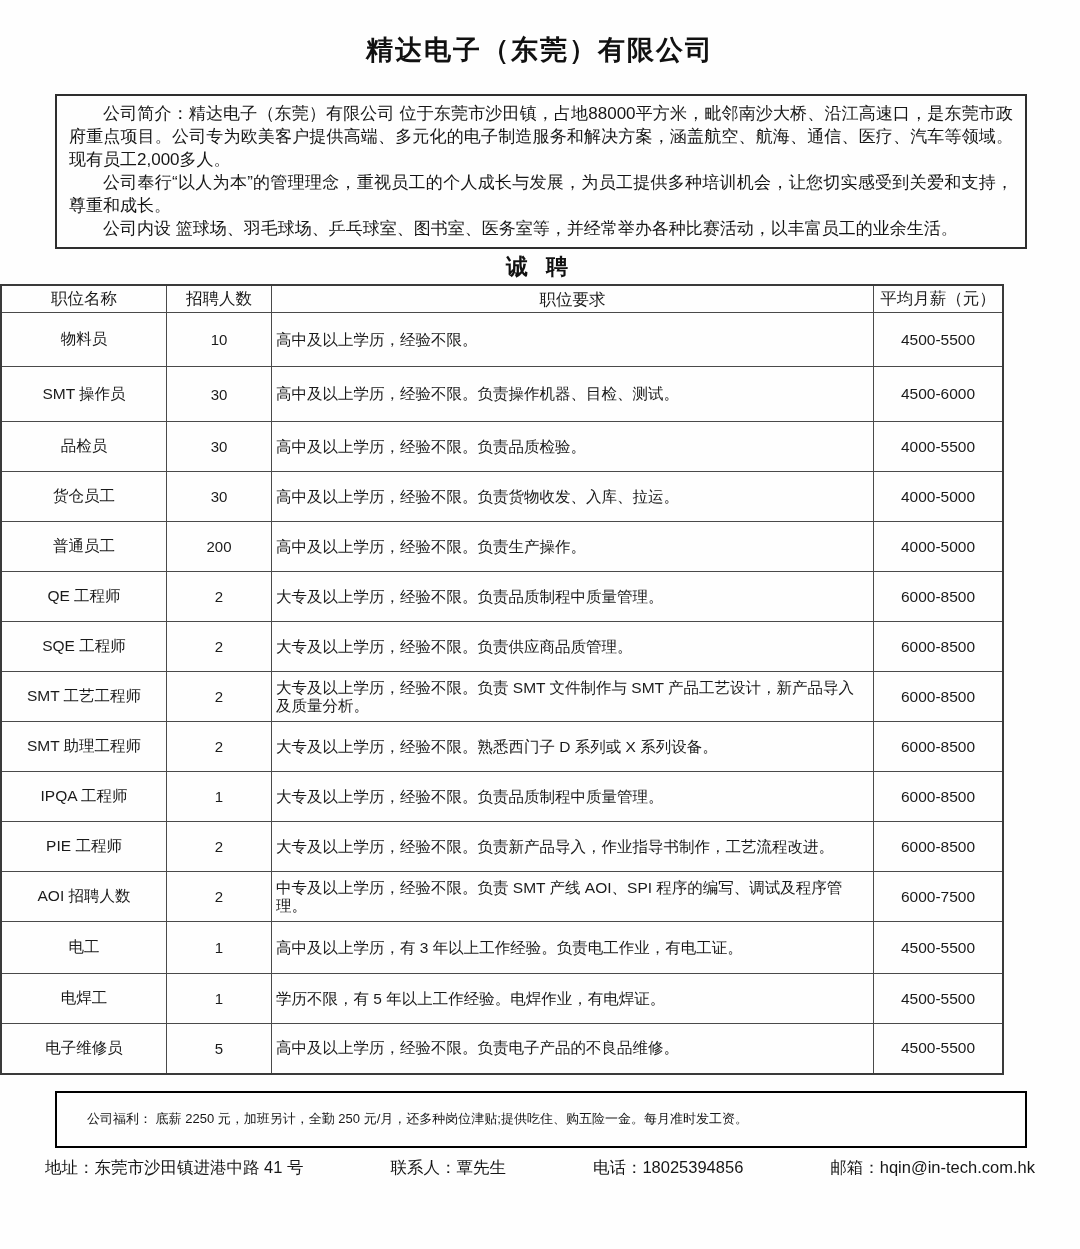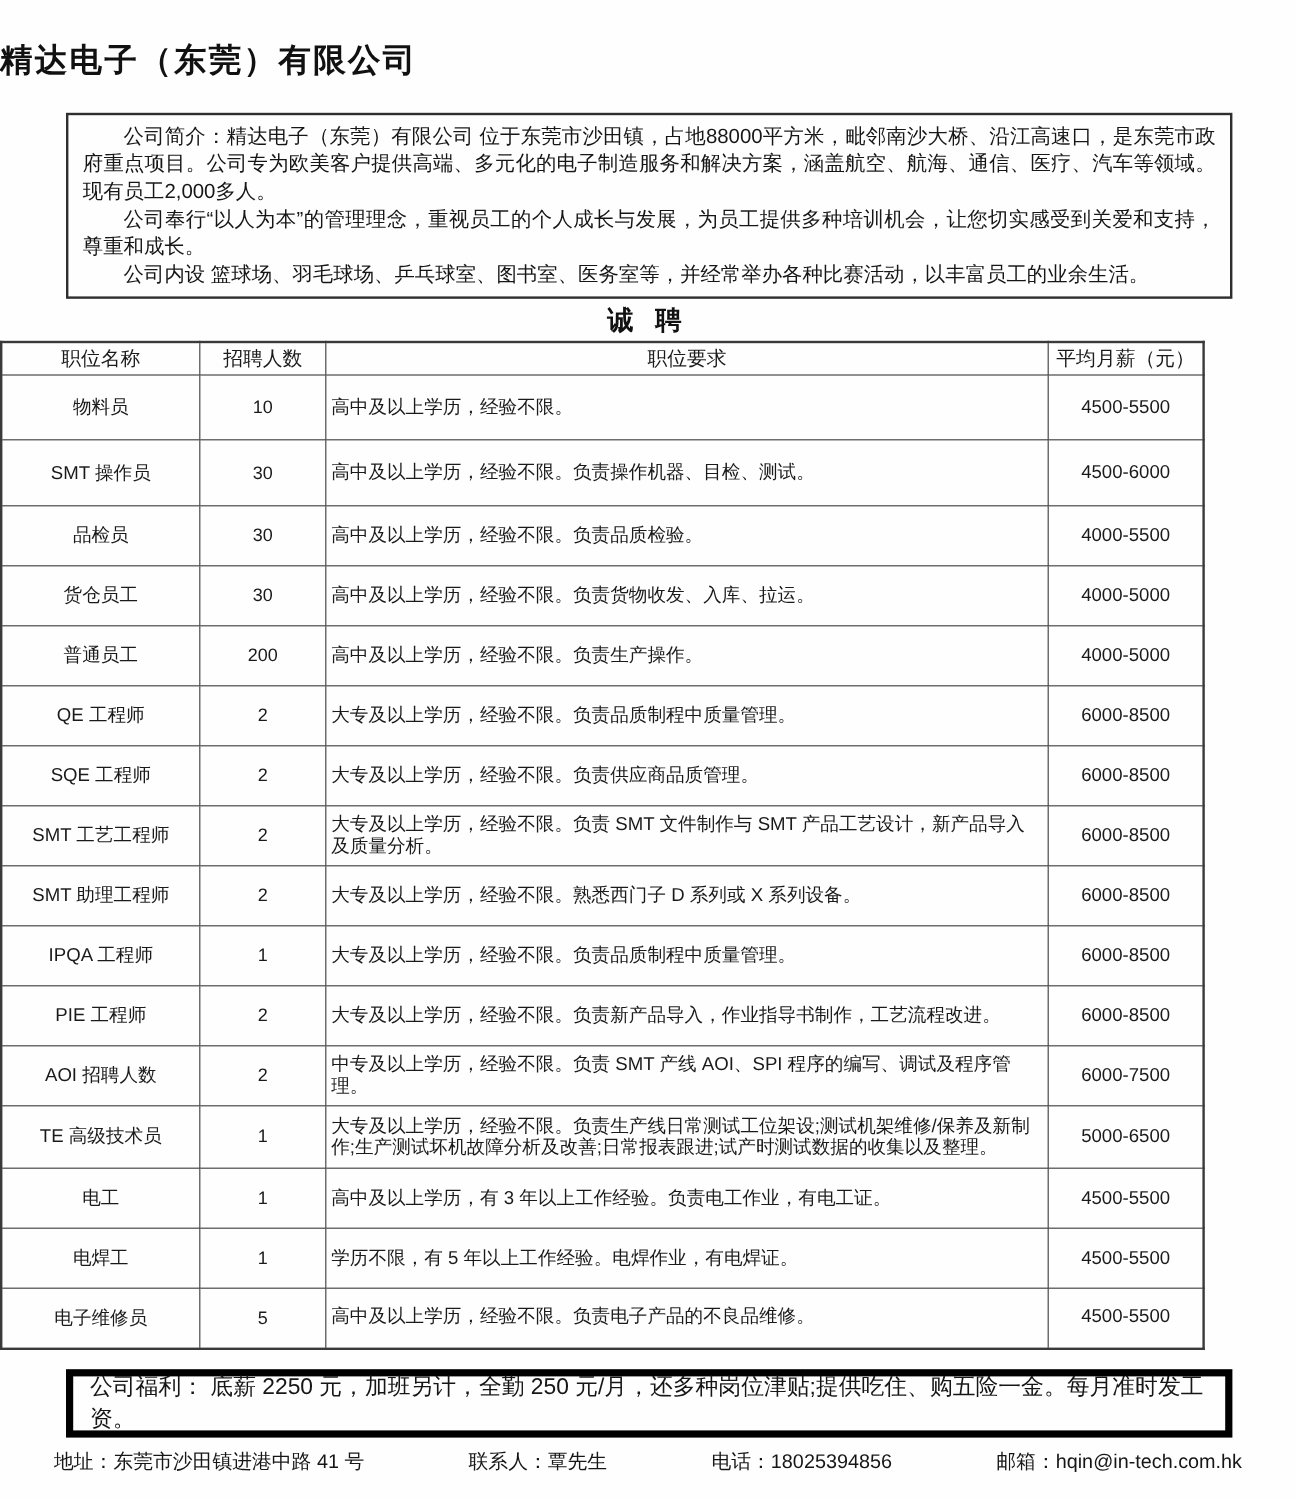--- a/index.html
+++ b/index.html
@@ -12,20 +12,21 @@
   .page {
     position: relative;
     width: 1080px;
     height: 1249px;
     background: #fefefe;
     overflow: hidden;
   }
   .doc-title {
     margin: 0;
     padding-top: 32px;
+    text-align: center;
     font-size: 27px;
     font-weight: bold;
     letter-spacing: 2px;
     color: #111;
   }
   .intro-box {
     box-sizing: border-box;
     width: 972px;
     margin: 26px auto 0 55px;
     border: 2px solid #2e2e2e;
@@ -70,26 +71,26 @@
   table.jobs tbody tr:nth-child(2) { height: 55px; }
   table.jobs tbody tr:nth-child(13) { height: 52px; }
   .col-position   { width: 156px; text-align: center; font-size: 15.5px; }
   .col-count      { width: 96px;  text-align: center; font-size: 15px; }
   .col-requirement{ width: 593px; text-align: left; font-size: 15.5px; line-height: 18px; padding-left: 7px; }
   .col-salary     { width: 120px; text-align: center; font-size: 15.5px; }
   .benefits-box {
     box-sizing: border-box;
     width: 972px;
     margin: 16px auto 0 55px;
-    border: 6px solid #000000;
-    padding: 0 14px;
+    border: 2px solid #000000;
+    padding: 0 30px;
     height: 57px;
     display: flex;
     align-items: center;
-    font-size: 19px;
+    font-size: 13px;
     color: #161616;
   }
   .page-footer {
     margin: 9px 45px 0 45px;
     display: flex;
     justify-content: space-between;
     font-size: 16.5px;
     color: #161616;
     white-space: nowrap;
     align-items: center;
@@ -187,26 +188,20 @@
           <td class="col-requirement">大专及以上学历，经验不限。负责新产品导入，作业指导书制作，工艺流程改进。</td>
           <td class="col-salary">6000-8500</td>
         </tr>
         <tr>
           <td class="col-position">AOI 招聘人数</td>
           <td class="col-count">2</td>
           <td class="col-requirement">中专及以上学历，经验不限。负责 SMT 产线 AOI、SPI 程序的编写、调试及程序管理。</td>
           <td class="col-salary">6000-7500</td>
         </tr>
         <tr>
-          <td class="col-position">TE 高级技术员</td>
-          <td class="col-count">1</td>
-          <td class="col-requirement">大专及以上学历，经验不限。负责生产线日常测试工位架设;测试机架维修/保养及新制作;生产测试坏机故障分析及改善;日常报表跟进;试产时测试数据的收集以及整理。</td>
-          <td class="col-salary">5000-6500</td>
-        </tr>
-        <tr>
           <td class="col-position">电工</td>
           <td class="col-count">1</td>
           <td class="col-requirement">高中及以上学历，有 3 年以上工作经验。负责电工作业，有电工证。</td>
           <td class="col-salary">4500-5500</td>
         </tr>
         <tr>
           <td class="col-position">电焊工</td>
           <td class="col-count">1</td>
           <td class="col-requirement">学历不限，有 5 年以上工作经验。电焊作业，有电焊证。</td>
           <td class="col-salary">4500-5500</td>

